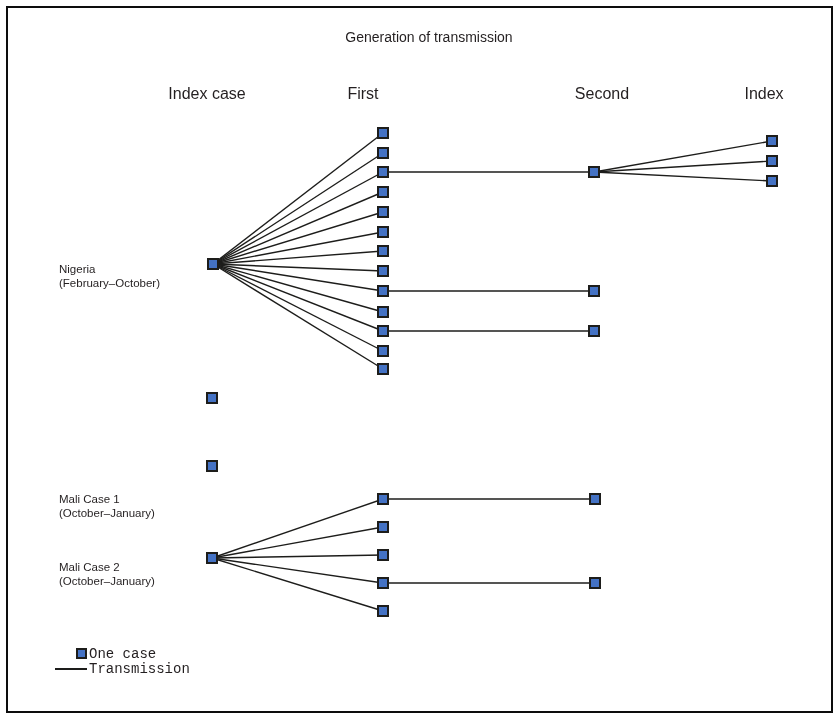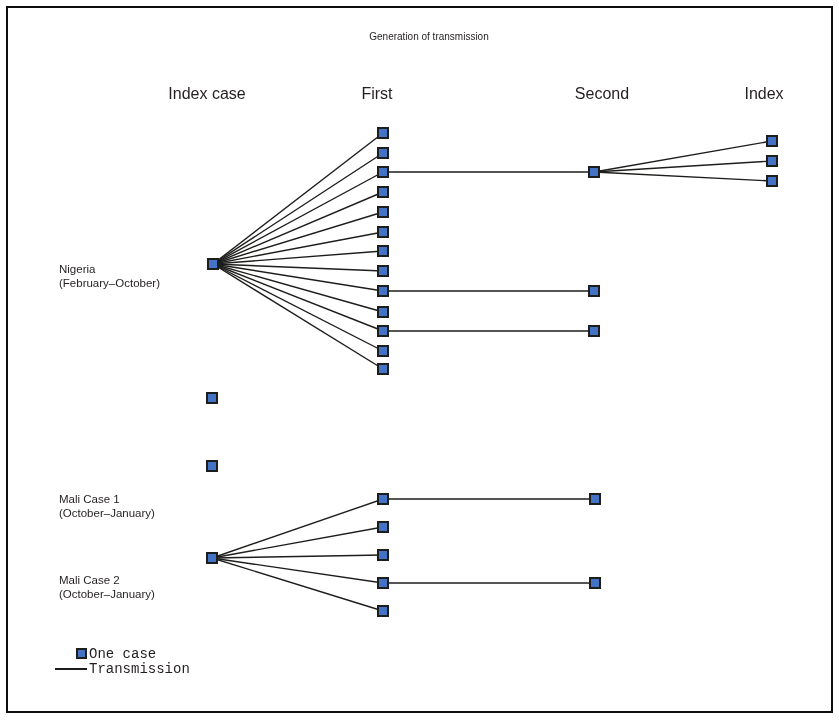--- a/index.html
+++ b/index.html
@@ -6,21 +6,21 @@
   .canvas {
     position:relative; width:839px; height:724px; background:#ffffff;
     font-family:"Liberation Sans", sans-serif; color:#231f20; overflow:hidden;
   }
   .frame {
     position:absolute; left:6px; top:6px; width:823px; height:703px;
     border:2px solid #0d0d0d;
   }
   .fig-title {
     position:absolute; left:429px; top:29px; transform:translateX(-50%);
-    font-size:10px; line-height:16px; white-space:nowrap;
+    font-size:14px; line-height:16px; white-space:nowrap;
   }
   .col-header {
     position:absolute; transform:translateX(-50%); top:87px;
     font-size:16px; line-height:14px; white-space:nowrap;
   }
   .cluster-label {
     position:absolute; left:59px; font-size:11.5px; line-height:14px; white-space:nowrap;margin-top:20px;
   }
   .tree-svg { position:absolute; left:0; top:0; }
   .legend-swatch {
@@ -35,33 +35,33 @@
 </head>
 <body>
 
 <div class="canvas">
 
   <div class="frame"></div>
 
   <div class="fig-title">Generation of transmission</div>
 
   <div class="col-header" style="left:207px">Index case</div>
-  <div class="col-header" style="left:377px">First</div>
+  <div class="col-header" style="left:363px">First</div>
   <div class="col-header" style="left:602px">Second</div>
   <div class="col-header" style="left:764px">Index</div>
 
   <div class="cluster-label" style="top:242px">
     <div>Nigeria</div>
     <div>(February–October)</div>
   </div>
   <div class="cluster-label" style="top:472px">
     <div>Mali Case 1</div>
     <div>(October–January)</div>
   </div>
-  <div class="cluster-label" style="top:553px">
+  <div class="cluster-label" style="top:540px">
     <div>Mali Case 2</div>
     <div>(October–January)</div>
   </div>
 
   <svg class="tree-svg" width="839" height="724" viewBox="0 0 839 724">
       <line x1="213" y1="264" x2="383" y2="133" stroke="#1d1d1b" stroke-width="1.4"></line>
       <line x1="213" y1="264" x2="383" y2="153" stroke="#1d1d1b" stroke-width="1.4"></line>
       <line x1="213" y1="264" x2="383" y2="172" stroke="#1d1d1b" stroke-width="1.4"></line>
       <line x1="213" y1="264" x2="383" y2="192" stroke="#1d1d1b" stroke-width="1.4"></line>
       <line x1="213" y1="264" x2="383" y2="212" stroke="#1d1d1b" stroke-width="1.4"></line>

